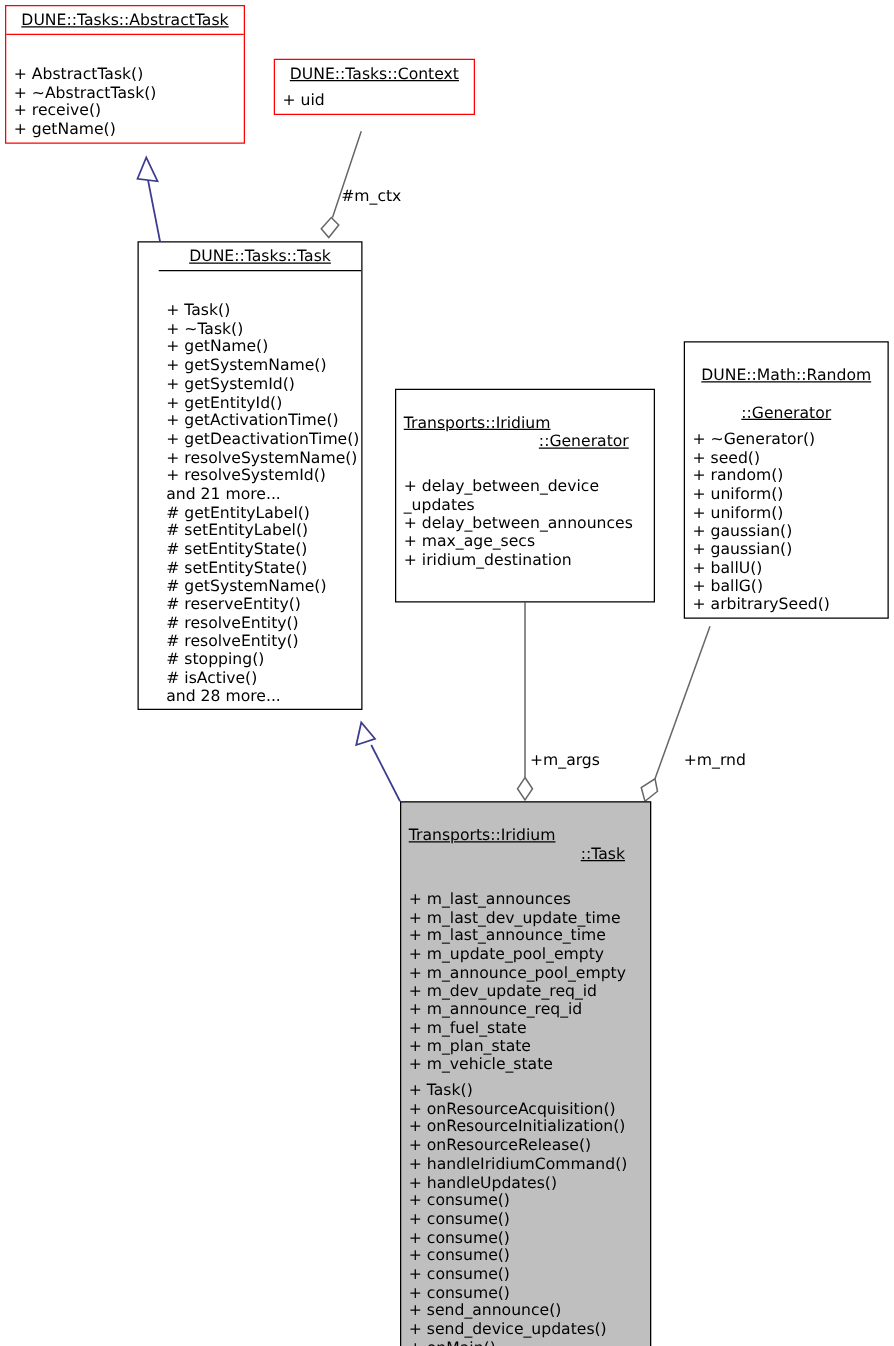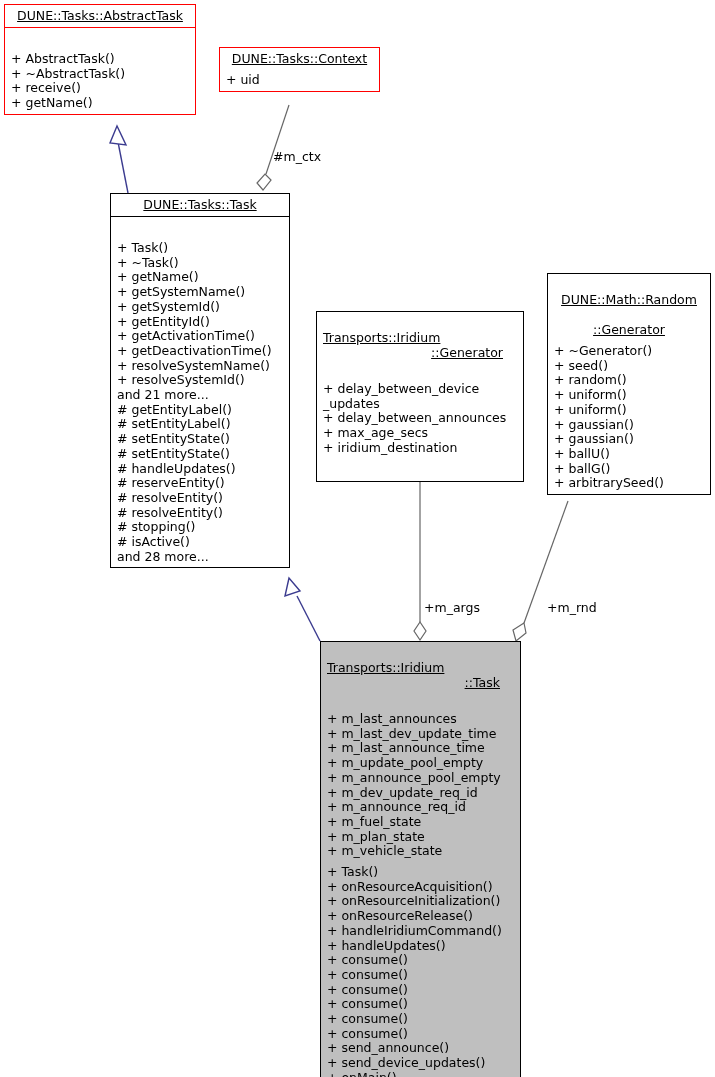--- a/index.html
+++ b/index.html
@@ -134,40 +134,40 @@
     </ul>
   </div>
 
   <div class="uml-box red" style="left:219px; top:47px; width:161px;">
     <div class="compartment title-compartment">DUNE::Tasks::Context</div>
     <ul class="member-list">
       <li>+ uid</li>
     </ul>
   </div>
 
-  <div class="uml-box" style="left:110px; top:193px; width:180px;">
+  <div class="uml-box" style="left:110px; top:193px; width:180px;padding-left:16px;">
     <div class="compartment title-compartment">DUNE::Tasks::Task</div>
     <div class="compartment empty-compartment"></div>
     <ul class="member-list">
       <li>+ Task()</li>
       <li>+ ~Task()</li>
       <li>+ getName()</li>
       <li>+ getSystemName()</li>
       <li>+ getSystemId()</li>
       <li>+ getEntityId()</li>
       <li>+ getActivationTime()</li>
       <li>+ getDeactivationTime()</li>
       <li>+ resolveSystemName()</li>
       <li>+ resolveSystemId()</li>
       <li>and 21 more...</li>
       <li># getEntityLabel()</li>
       <li># setEntityLabel()</li>
       <li># setEntityState()</li>
       <li># setEntityState()</li>
-      <li># handleUpdates()</li>
+      <li># getSystemName()</li>
       <li># reserveEntity()</li>
       <li># resolveEntity()</li>
       <li># resolveEntity()</li>
       <li># stopping()</li>
       <li># isActive()</li>
       <li>and 28 more...</li>
     </ul>
   </div>
 
   <div class="uml-box" style="left:316px; top:311px; width:208px;">

